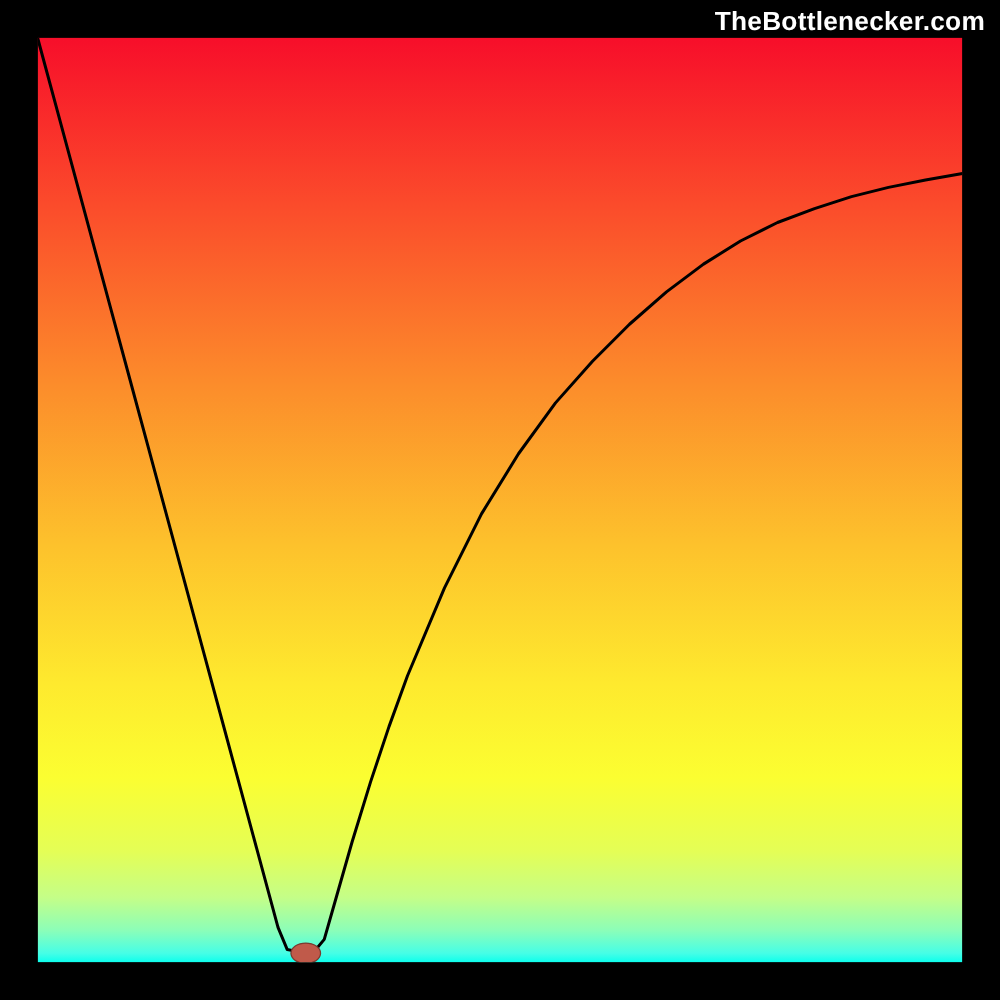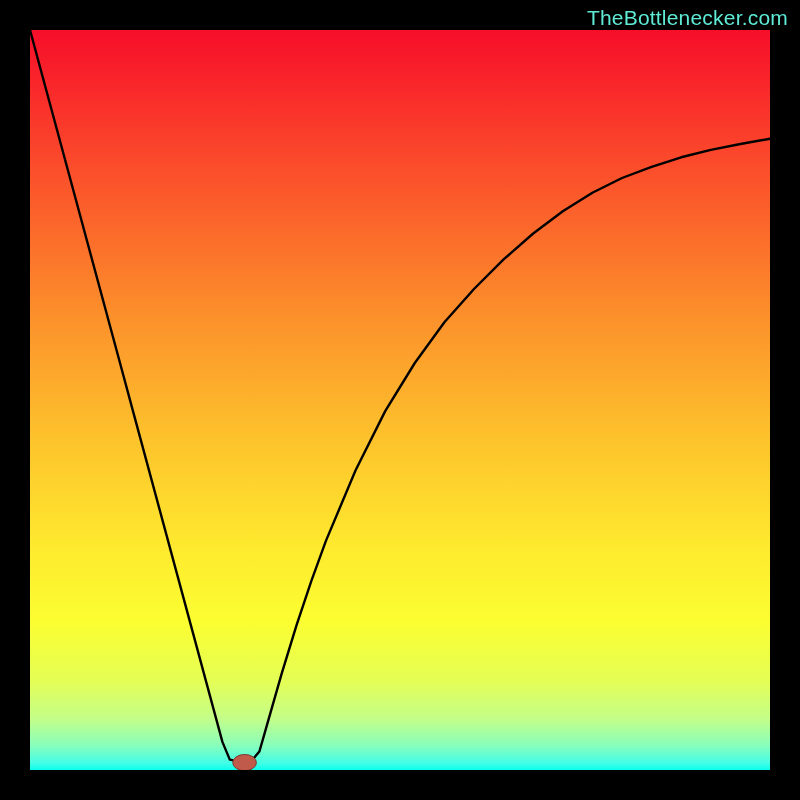--- a/index.html
+++ b/index.html
@@ -22,23 +22,23 @@
     left: 30px;
     top: 30px;
     width: 740px;
     height: 740px;
     overflow: hidden;
   }
   .watermark {
     position: absolute;
     top: 6px;
     right: 12px;
-    color: #5eead4;
+    color: #ffffff;
     font-size: 21px;
-    font-weight: 400;
+    font-weight: 700;
     letter-spacing: 0.2px;
     user-select: none;
   }
   svg { display: block; }
 </style>
 </head>
 <body>
 
 <div class="frame">
   <div class="plot-area">

